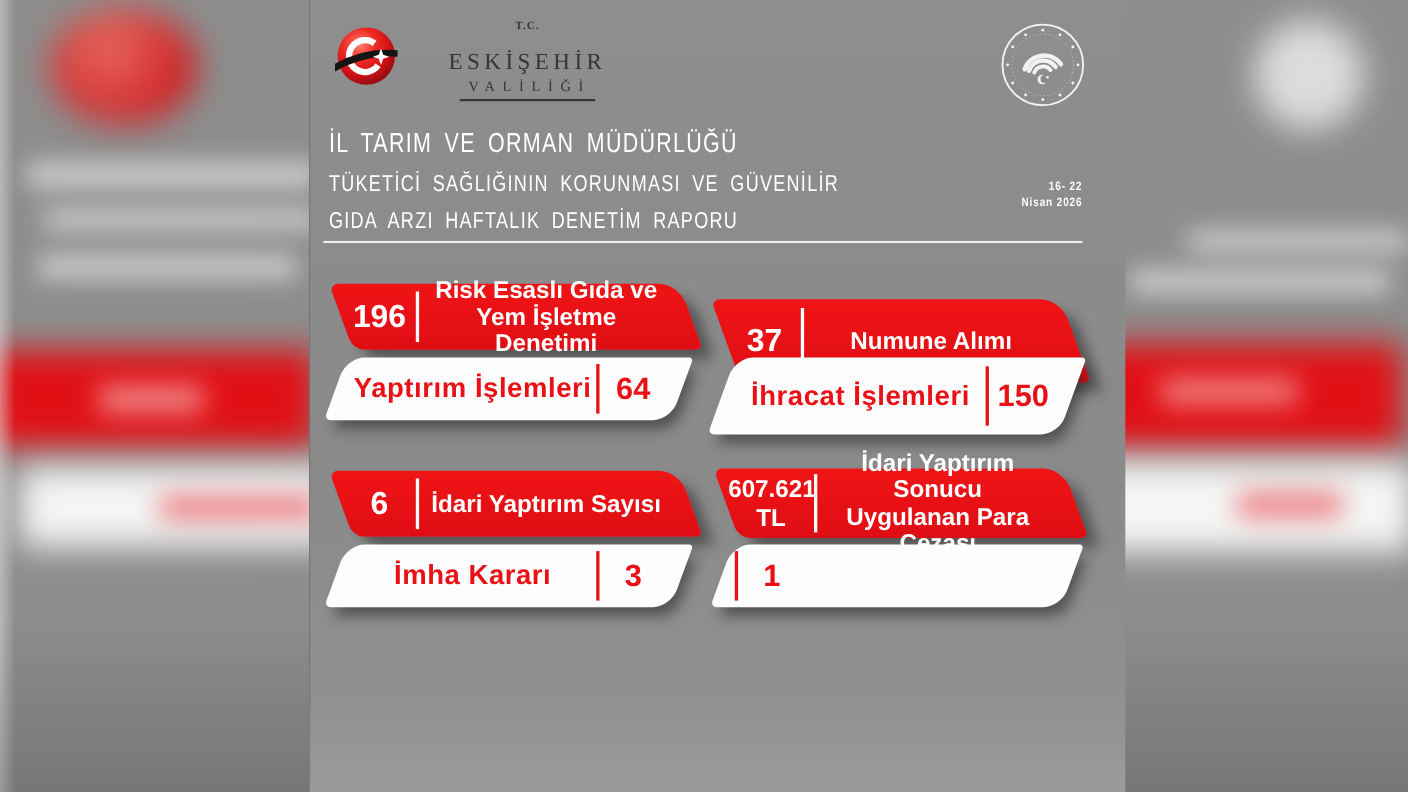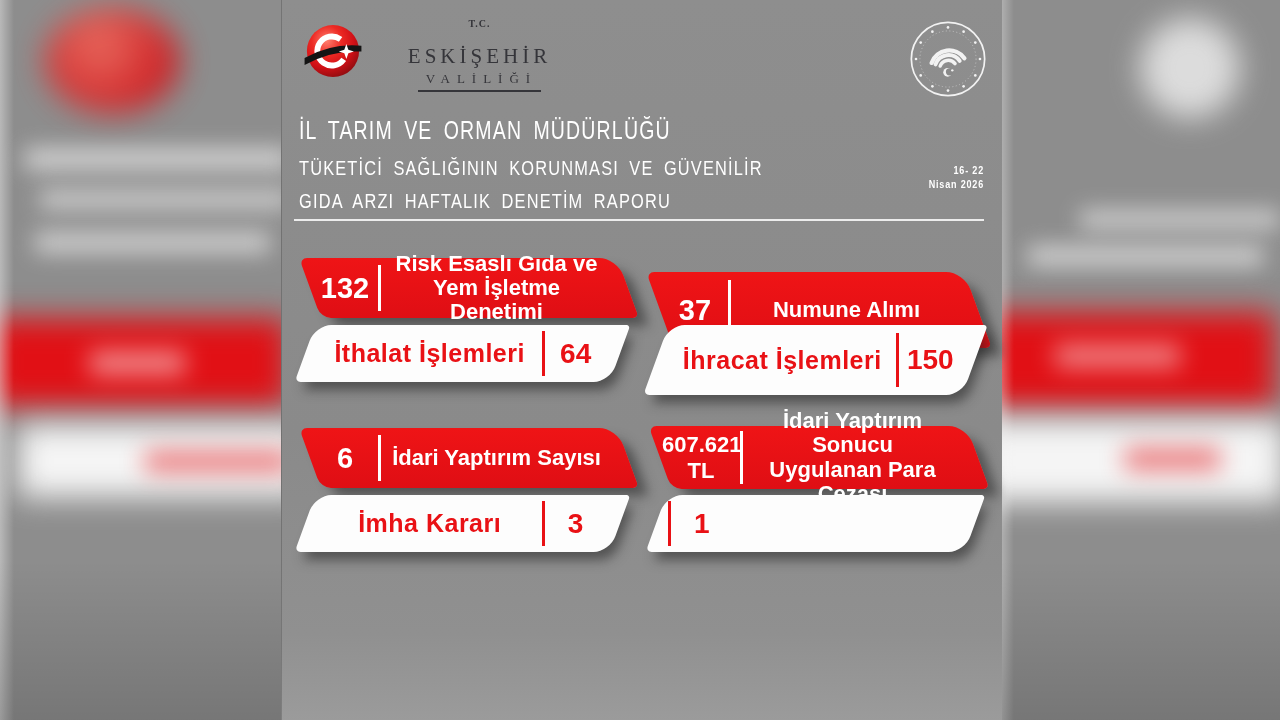--- a/index.html
+++ b/index.html
@@ -19,20 +19,21 @@
   }
   .edge-light-l{position:absolute;left:0;top:0;width:14px;height:720px;
     background:linear-gradient(90deg,rgba(255,255,255,.38),rgba(255,255,255,0));}
   .edge-light-r{position:absolute;left:0;top:0;width:14px;height:720px;
     background:linear-gradient(90deg,rgba(255,255,255,.34),rgba(255,255,255,0));}
   
   .panel{
     position:absolute;left:281px;top:0;width:720px;height:720px;
     background:linear-gradient(#8e8e8e 0%,#8a8a8a 60%,#909090 88%,#9b9b9b 100%);
     border-left:1px solid rgba(0,0,0,.18);
+    padding-left:21px;
   }
   
   .logo-sphere{position:absolute;left:22px;top:22px;width:58px;height:58px;}
   .brand{position:absolute;left:90px;top:18px;width:215px;text-align:center;color:#35353a;
     font-family:"Liberation Serif","DejaVu Serif",serif;}
   .brand .tc{font-size:10px;font-weight:bold;letter-spacing:1px;}
   .brand .name{font-size:21px;letter-spacing:4px;margin-top:15px;white-space:nowrap;}
   .brand .sub{display:inline-block;font-size:13px;letter-spacing:7px;margin-top:2px;
     padding:0 4px 3px 8px;border-bottom:2px solid #35353a;white-space:nowrap;}
   .emblem{position:absolute;left:627px;top:20px;width:78px;height:78px;}
@@ -165,29 +166,29 @@
     <div class="dateblock">
       <div>16- 22</div>
       <div>Nisan 2026</div>
     </div>
 
     <div class="header-rule"></div>
 
     <div class="banner red g1r">
       <div class="bg"></div>
       <div class="content">
-        <div class="stat-num">132</div>
+        <div class="stat-num">196</div>
         <div class="v-div"></div>
         <div class="stat-label">Risk Esaslı Gıda ve Yem İşletme Denetimi</div>
       </div>
     </div>
     <div class="banner white g1w">
       <div class="bg"></div>
       <div class="content">
-        <div class="sub-label">İthalat İşlemleri</div>
+        <div class="sub-label">Yaptırım İşlemleri</div>
         <div class="v-div"></div>
         <div class="sub-val">64</div>
       </div>
     </div>
 
     <div class="banner red g2r">
       <div class="bg"></div>
       <div class="content">
         <div class="stat-num">37</div>
         <div class="v-div"></div>

